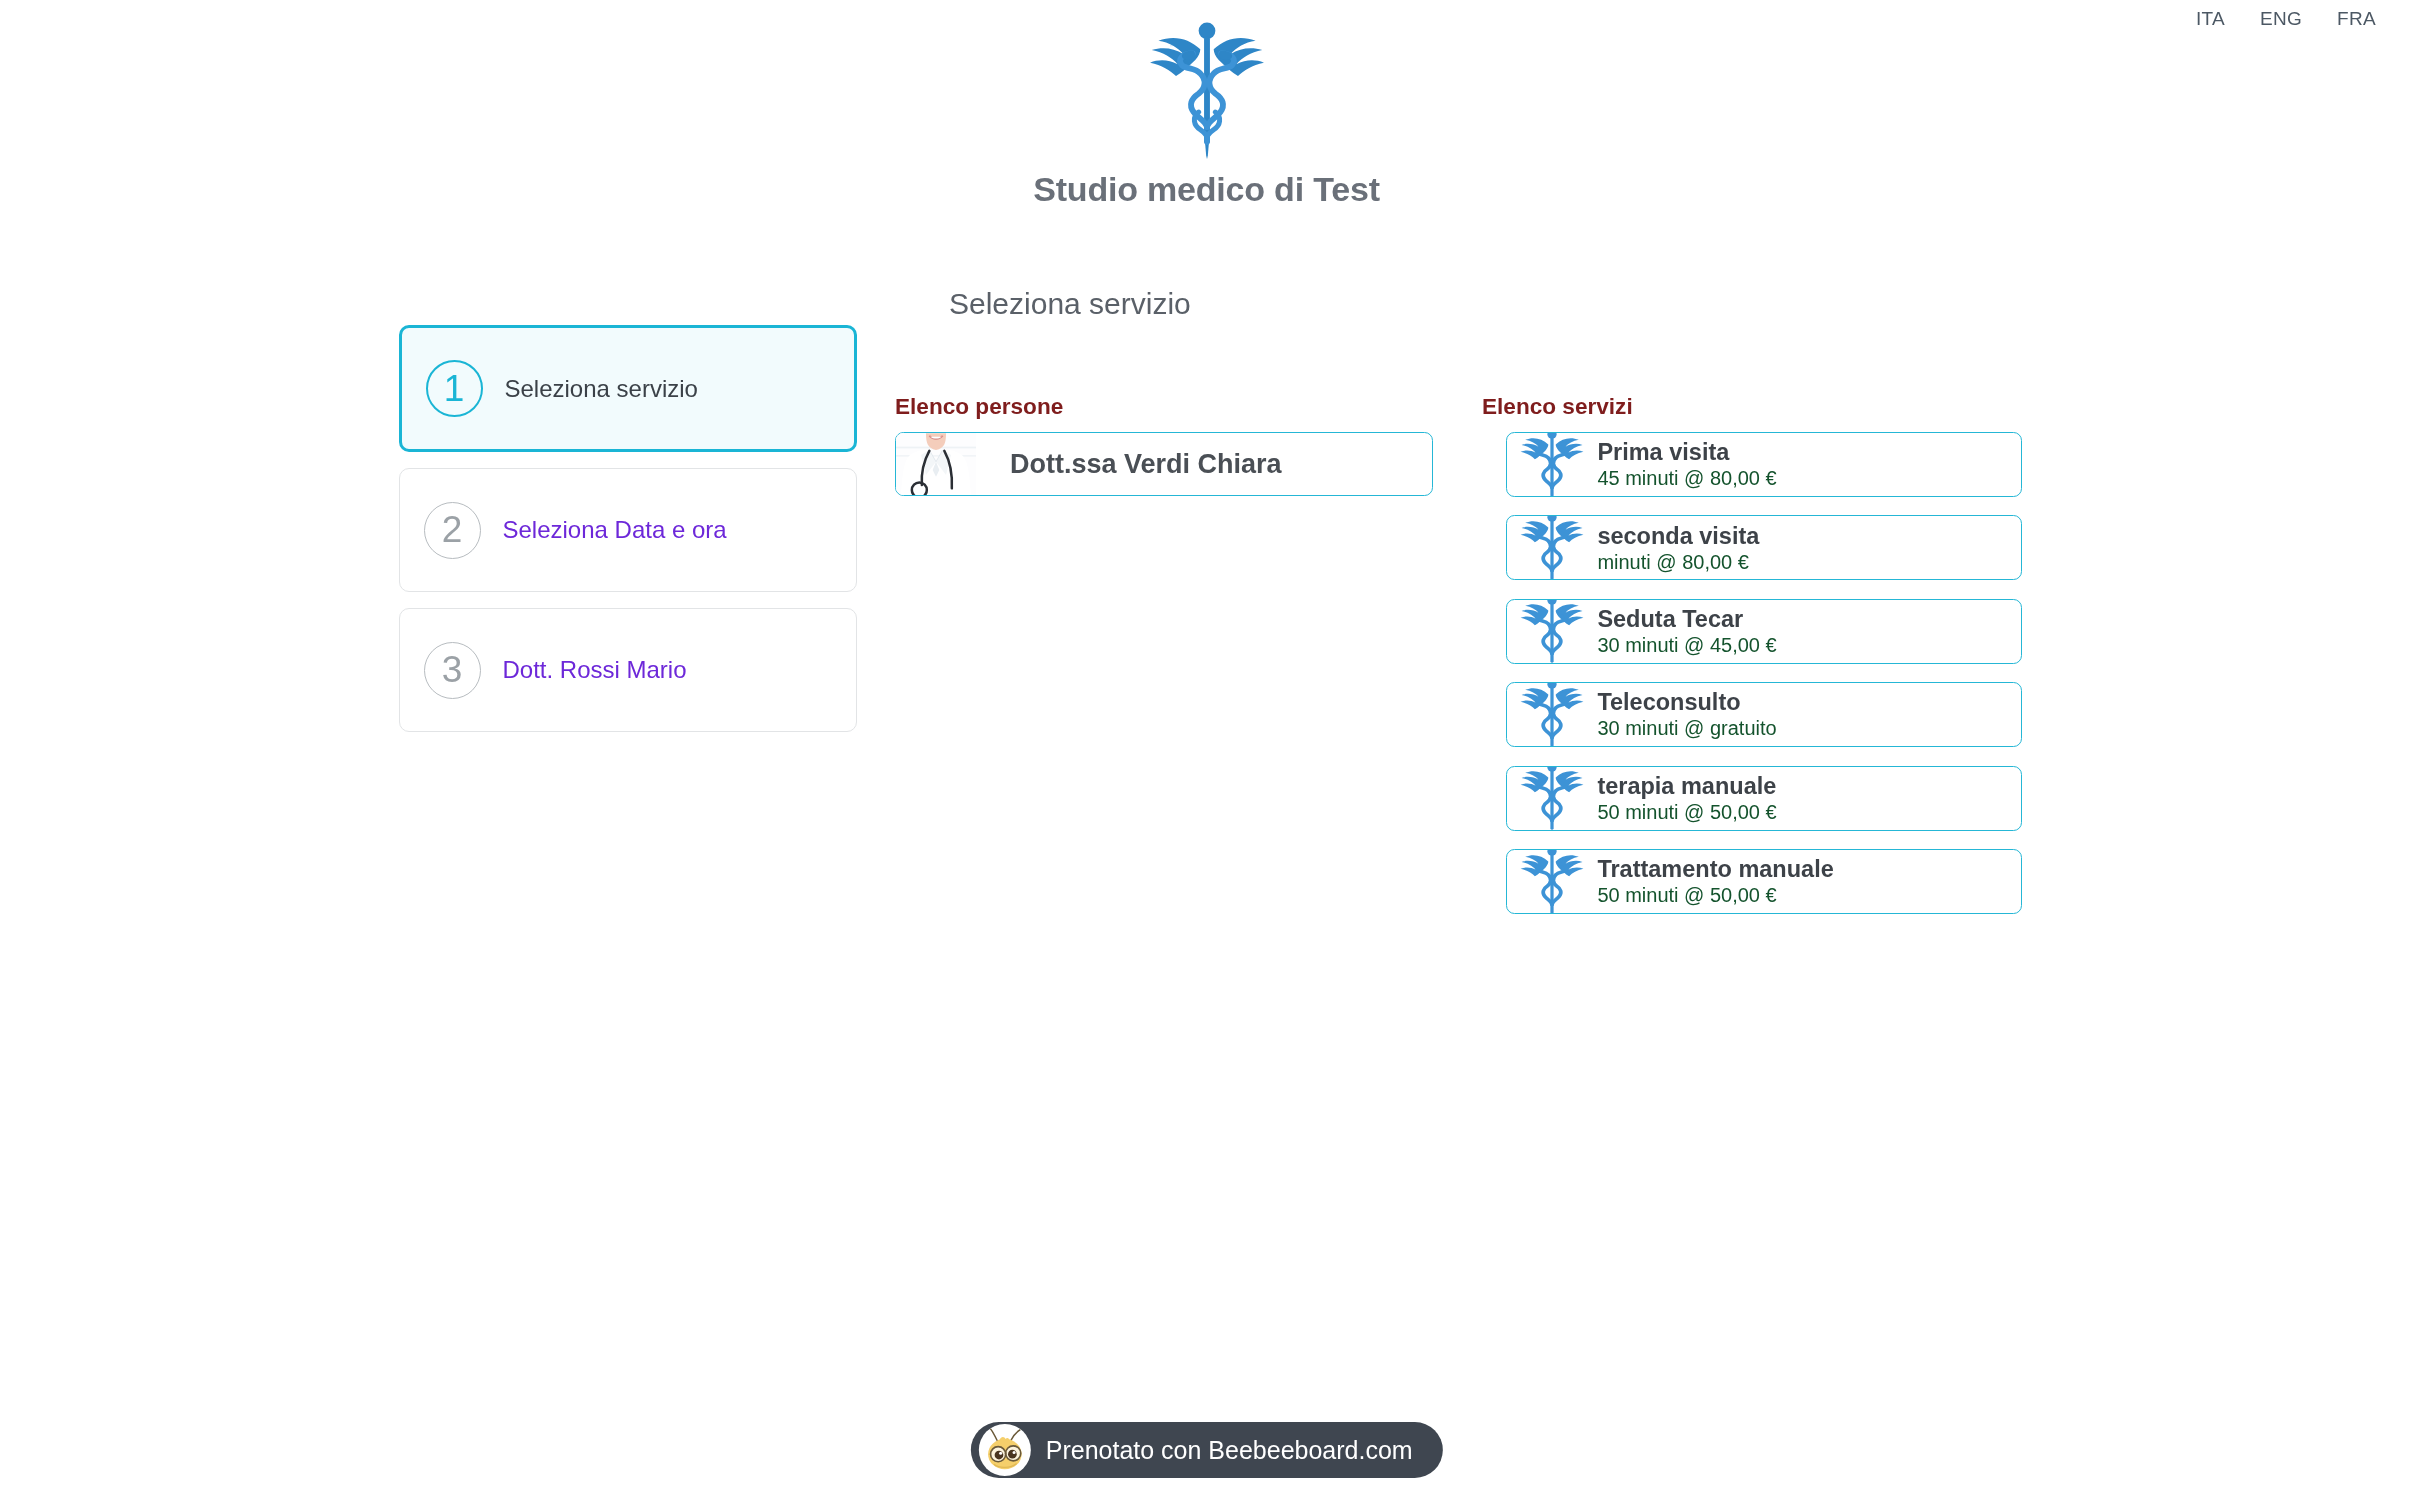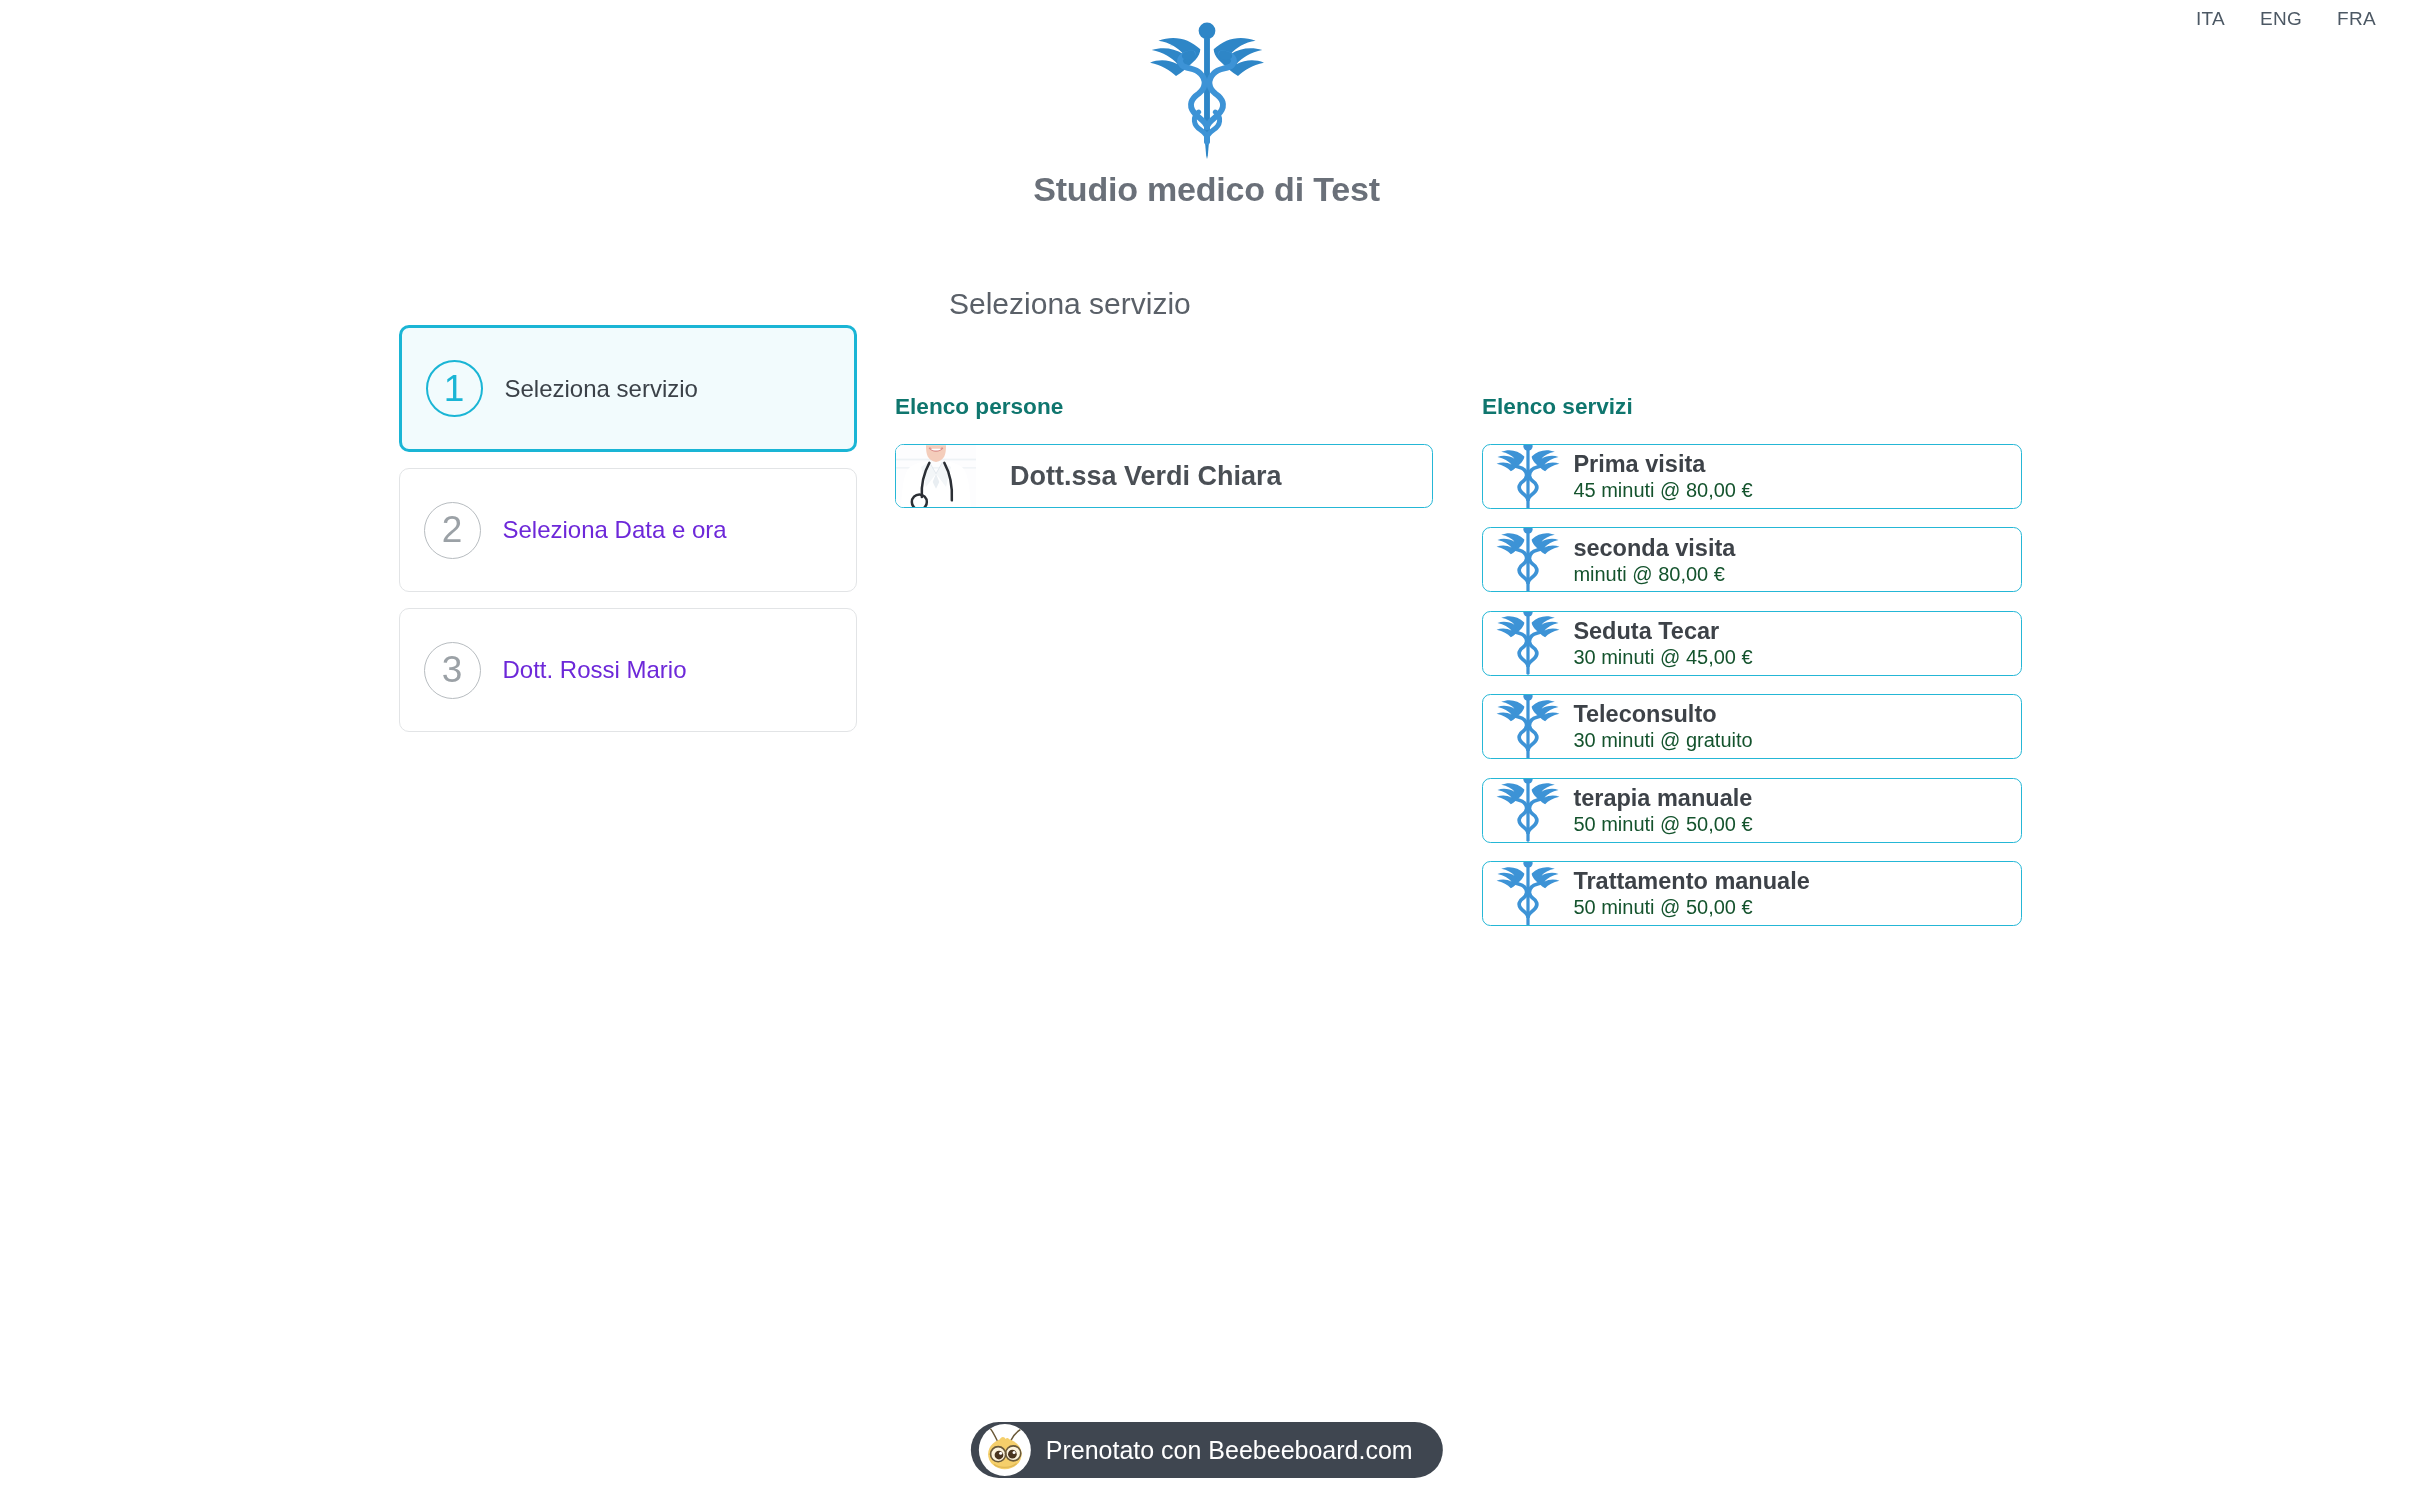--- a/index.html
+++ b/index.html
@@ -108,22 +108,22 @@
     color: #6d28d9;
   }
   .step.active .step-label {
     color: #3b4148;
   }
 
   
   .col-header {
     font-size: 22.6px;
     font-weight: bold;
-    color: #0f766e;
-    margin-bottom: 24px;
+    color: #7f1d1d;
+    margin-bottom: 12px;
   }
 
   .persons {
     position: absolute;
     left: 895px;
     top: 394px;
     width: 538px;
   }
   .person-card {
     display: flex;
@@ -160,20 +160,21 @@
     display: flex;
     align-items: center;
     height: 65px;
     border: 1.7px solid #25b7d6;
     border-radius: 8.4px;
     background: #ffffff;
     margin-bottom: 18.4px;
     padding-left: 11.7px;
     overflow: hidden;
     cursor: pointer;
+    margin-left: 24px;
   }
   .service-icon {
     width: 67px;
     min-width: 67px;
     height: 65px;
     overflow: hidden;
     position: relative;
   }
   .service-icon svg {
     position: absolute;

